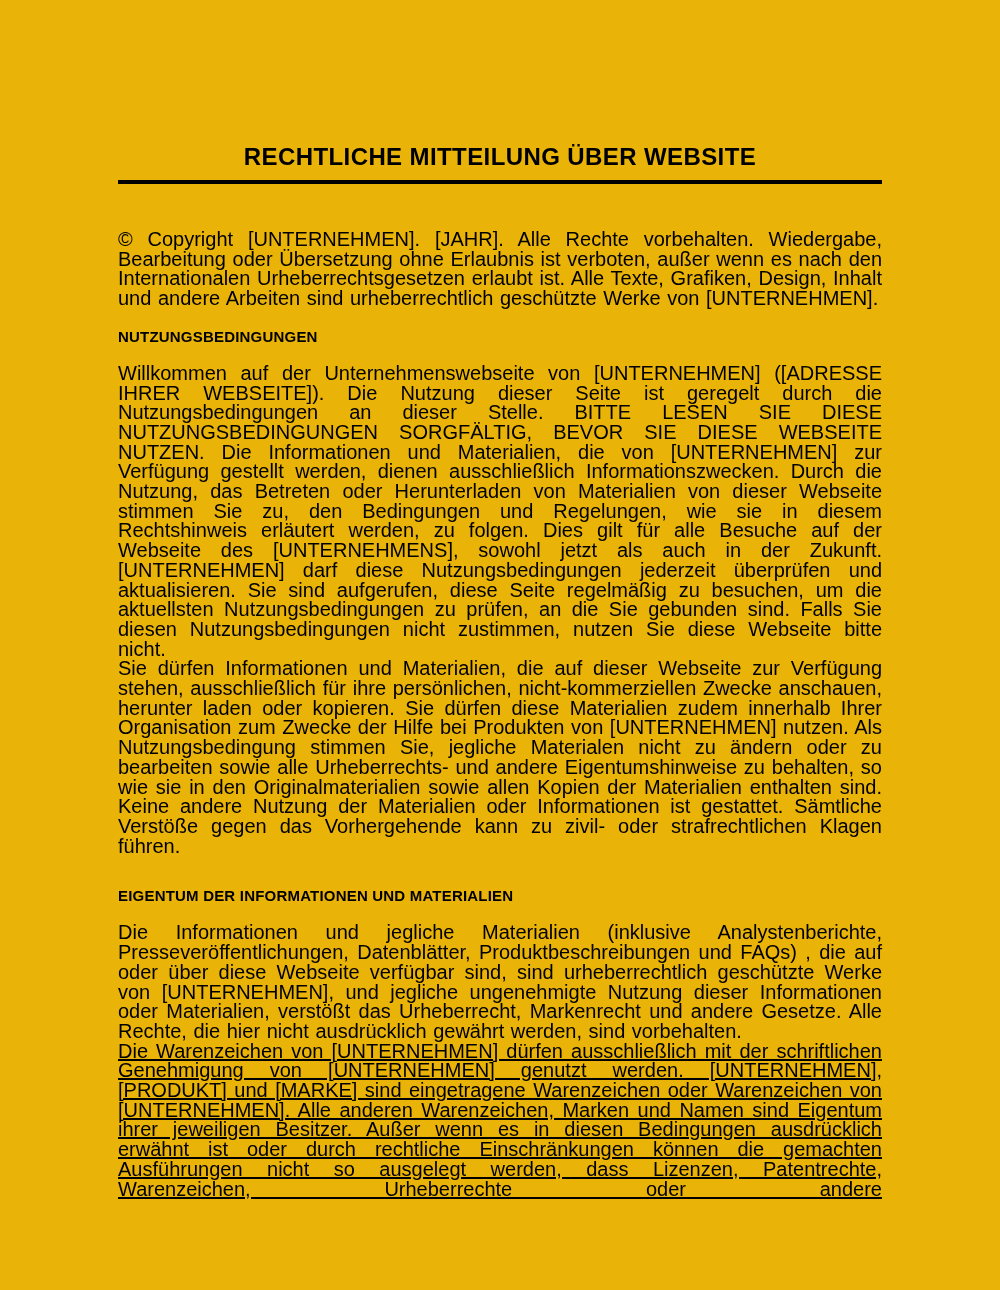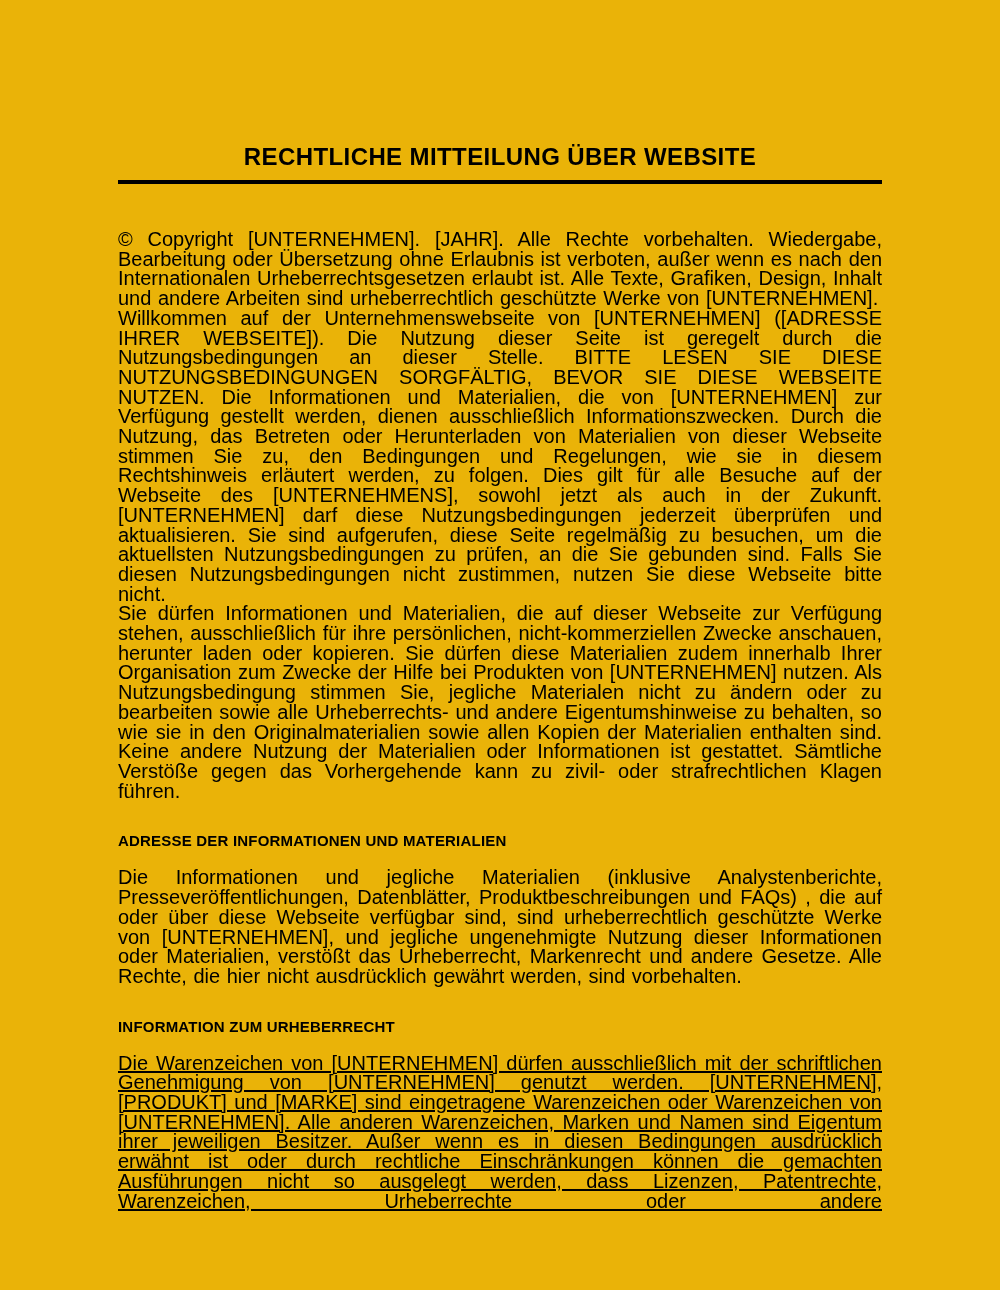--- a/index.html
+++ b/index.html
@@ -73,31 +73,31 @@
 <div class="page">
   <div class="content">
 
     <h1 class="doc-title">RECHTLICHE MITTEILUNG ÜBER WEBSITE</h1>
 
     <div class="title-rule"></div>
 
     <p class="body-text intro">© Copyright [UNTERNEHMEN]. [JAHR]. Alle Rechte vorbehalten. Wiedergabe, Bearbeitung oder Übersetzung ohne Erlaubnis ist verboten, außer wenn es nach den Internationalen Urheberrechtsgesetzen erlaubt ist. Alle Texte, Grafiken, Design, Inhalt und andere Arbeiten sind urheberrechtlich geschützte Werke von [UNTERNEHMEN].</p>
 
     <section class="doc-section">
+      <h2 class="section-heading">NUTZUNGSBEDINGUNGEN</h2>
       <p class="body-text">Willkommen auf der Unternehmenswebseite von [UNTERNEHMEN] ([ADRESSE IHRER WEBSEITE]). Die Nutzung dieser Seite ist geregelt durch die Nutzungsbedingungen an dieser Stelle. BITTE LESEN SIE DIESE NUTZUNGSBEDINGUNGEN SORGFÄLTIG, BEVOR SIE DIESE WEBSEITE NUTZEN. Die Informationen und Materialien, die von [UNTERNEHMEN] zur Verfügung gestellt werden, dienen ausschließlich Informationszwecken. Durch die Nutzung, das Betreten oder Herunterladen von Materialien von dieser Webseite stimmen Sie zu, den Bedingungen und Regelungen, wie sie in diesem Rechtshinweis erläutert werden, zu folgen. Dies gilt für alle Besuche auf der Webseite des [UNTERNEHMENS], sowohl jetzt als auch in der Zukunft. [UNTERNEHMEN] darf diese Nutzungsbedingungen jederzeit überprüfen und aktualisieren. Sie sind aufgerufen, diese Seite regelmäßig zu besuchen, um die aktuellsten Nutzungsbedingungen zu prüfen, an die Sie gebunden sind. Falls Sie diesen Nutzungsbedingungen nicht zustimmen, nutzen Sie diese Webseite bitte nicht.</p>
     </section>
 
     <section class="doc-section">
       <p class="body-text">Sie dürfen Informationen und Materialien, die auf dieser Webseite zur Verfügung stehen, ausschließlich für ihre persönlichen, nicht-kommerziellen Zwecke anschauen, herunter laden oder kopieren. Sie dürfen diese Materialien zudem innerhalb Ihrer Organisation zum Zwecke der Hilfe bei Produkten von [UNTERNEHMEN] nutzen. Als Nutzungsbedingung stimmen Sie, jegliche Materialen nicht zu ändern oder zu bearbeiten sowie alle Urheberrechts- und andere Eigentumshinweise zu behalten, so wie sie in den Originalmaterialien sowie allen Kopien der Materialien enthalten sind. Keine andere Nutzung der Materialien oder Informationen ist gestattet. Sämtliche Verstöße gegen das Vorhergehende kann zu zivil- oder strafrechtlichen Klagen führen.</p>
     </section>
 
     <section class="doc-section">
-      <h2 class="section-heading">ADRESSE DER INFORMATIONEN UND MATERIALIEN</h2>
+      <h2 class="section-heading">EIGENTUM DER INFORMATIONEN UND MATERIALIEN</h2>
       <p class="body-text">Die Informationen und jegliche Materialien (inklusive Analystenberichte, Presseveröffentlichungen, Datenblätter, Produktbeschreibungen und FAQs) , die auf oder über diese Webseite verfügbar sind, sind urheberrechtlich geschützte Werke von [UNTERNEHMEN], und jegliche ungenehmigte Nutzung dieser Informationen oder Materialien, verstößt das Urheberrecht, Markenrecht und andere Gesetze. Alle Rechte, die hier nicht ausdrücklich gewährt werden, sind vorbehalten.</p>
     </section>
 
     <section class="doc-section">
-      <h2 class="section-heading">INFORMATION ZUM URHEBERRECHT</h2>
       <p class="body-text continued">Die Warenzeichen von [UNTERNEHMEN] dürfen ausschließlich mit der schriftlichen Genehmigung von [UNTERNEHMEN] genutzt werden. [UNTERNEHMEN], [PRODUKT] und [MARKE] sind eingetragene Warenzeichen oder Warenzeichen von [UNTERNEHMEN]. Alle anderen Warenzeichen, Marken und Namen sind Eigentum ihrer jeweiligen Besitzer. Außer wenn es in diesen Bedingungen ausdrücklich erwähnt ist oder durch rechtliche Einschränkungen können die gemachten Ausführungen nicht so ausgelegt werden, dass Lizenzen, Patentrechte, Warenzeichen, Urheberrechte oder andere</p>
     </section>
 
   </div>
 </div>
 
 </body></html>

